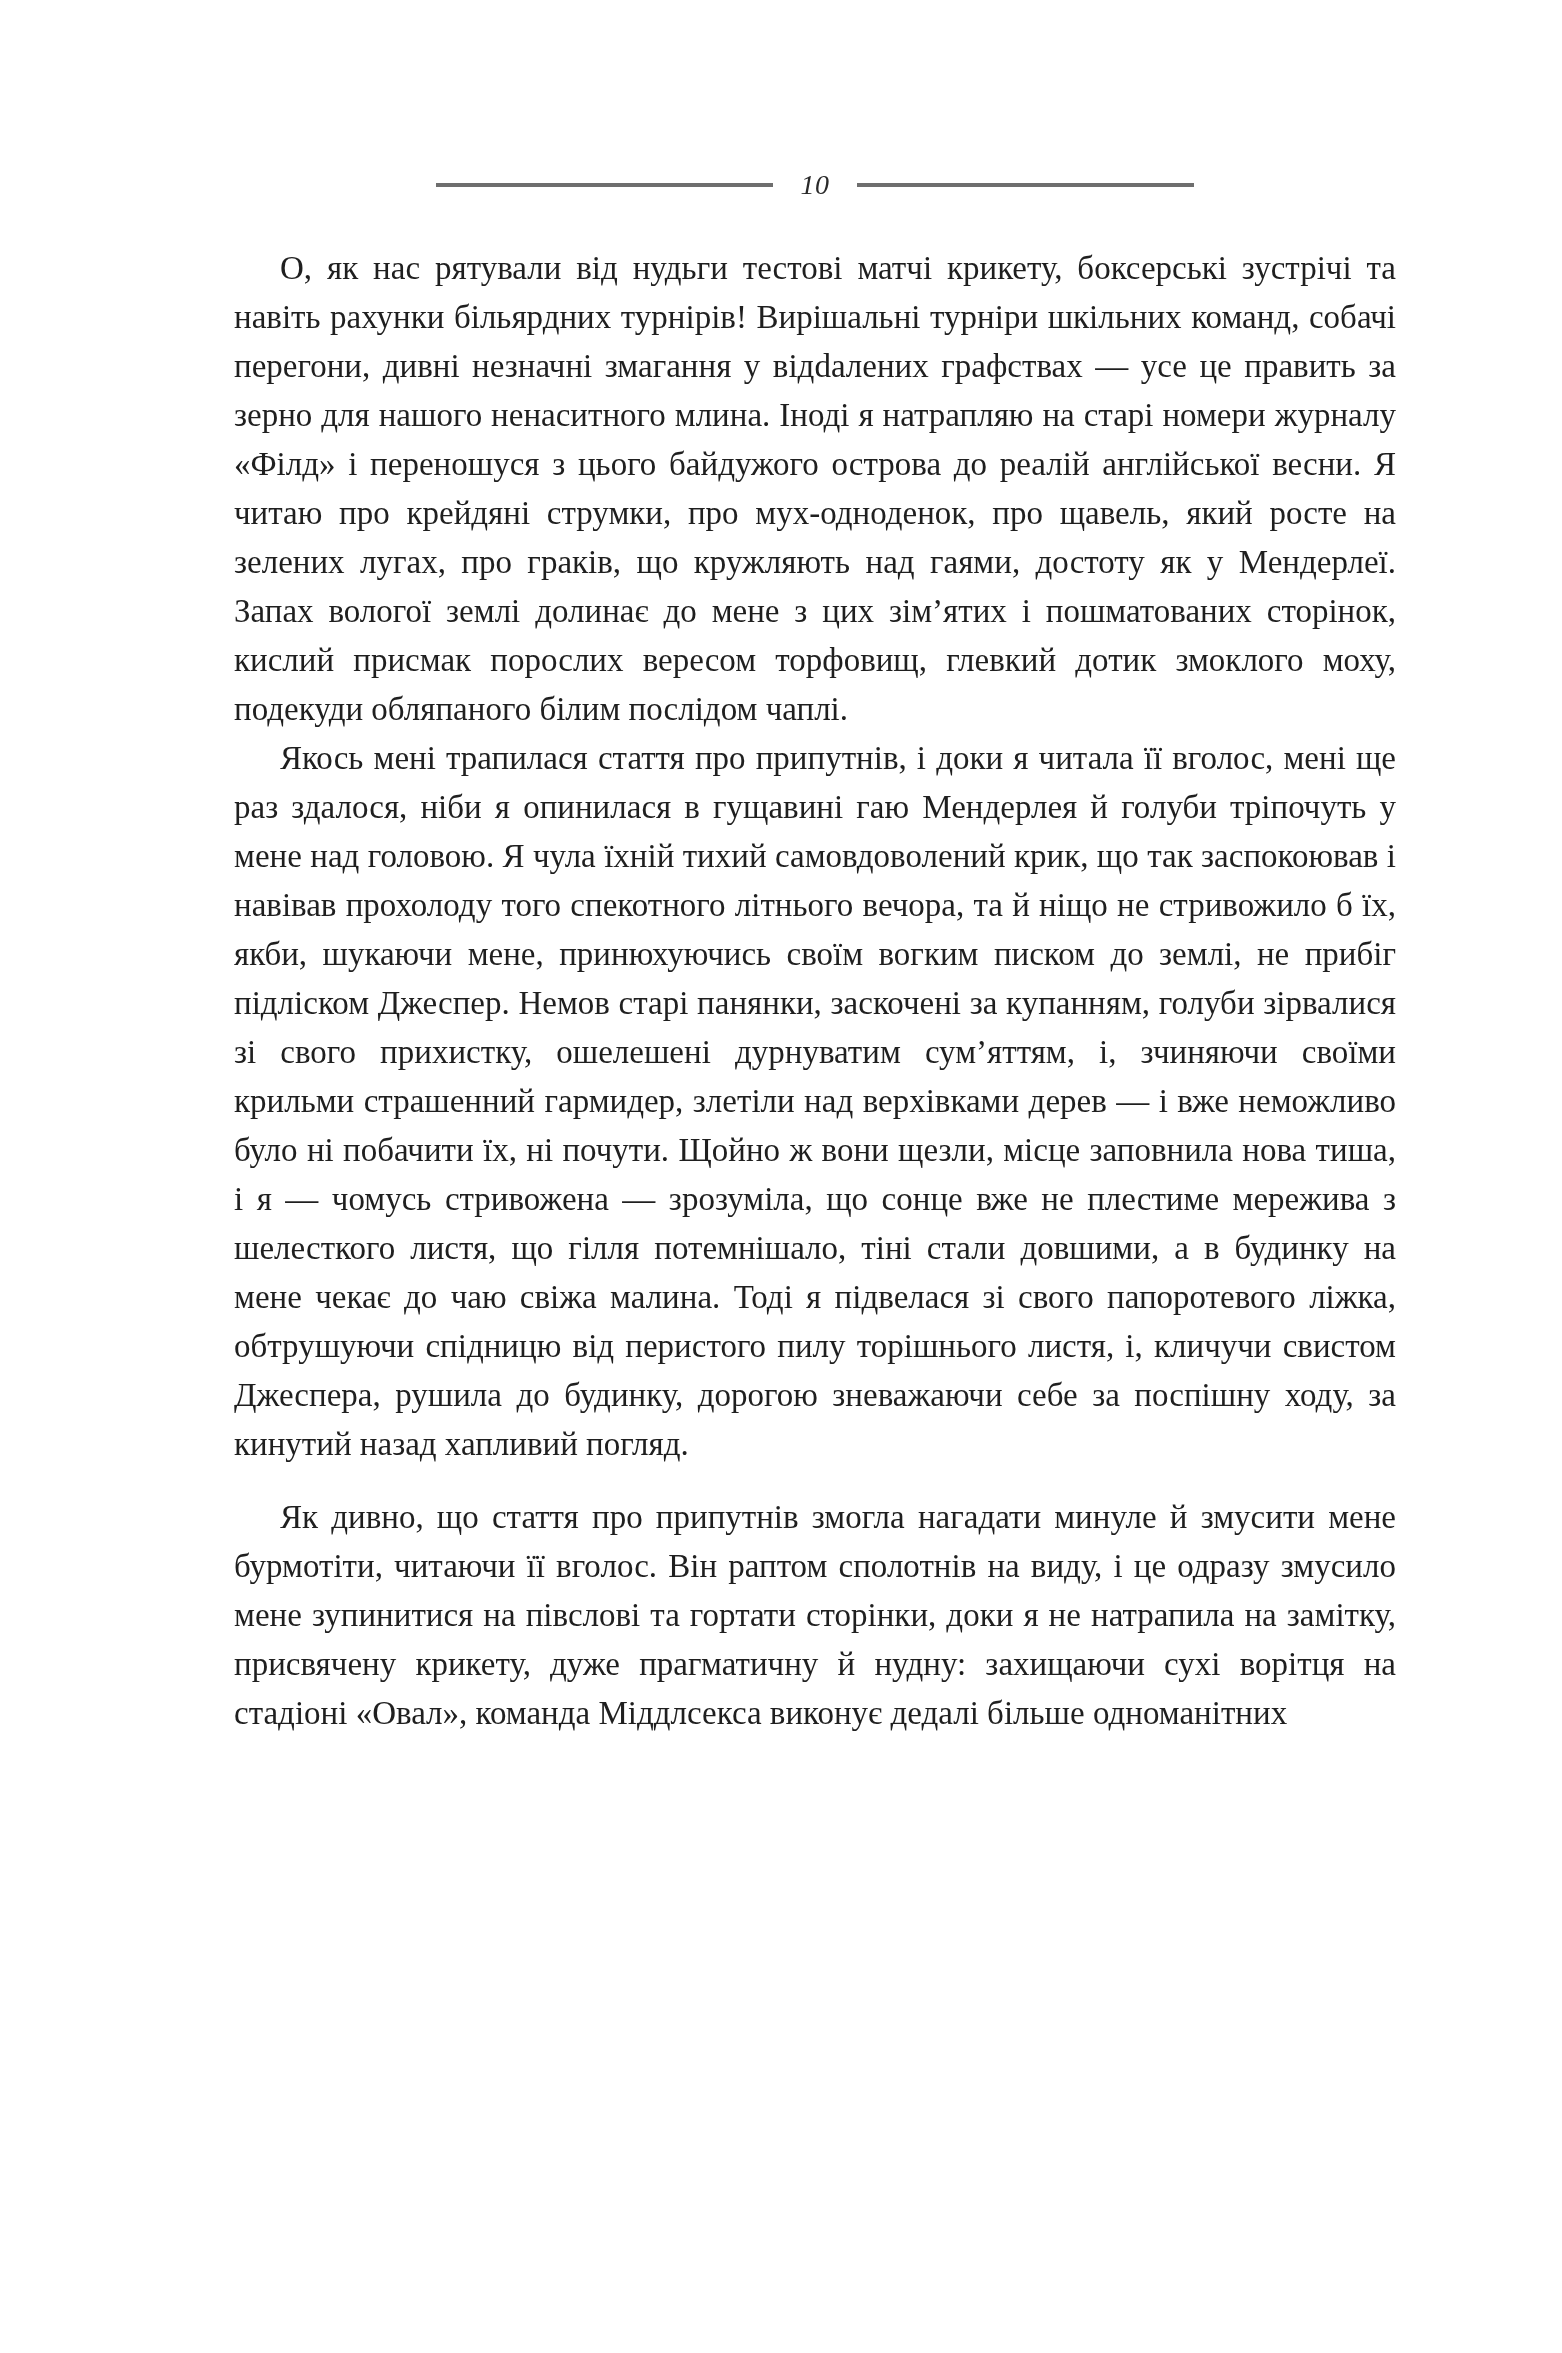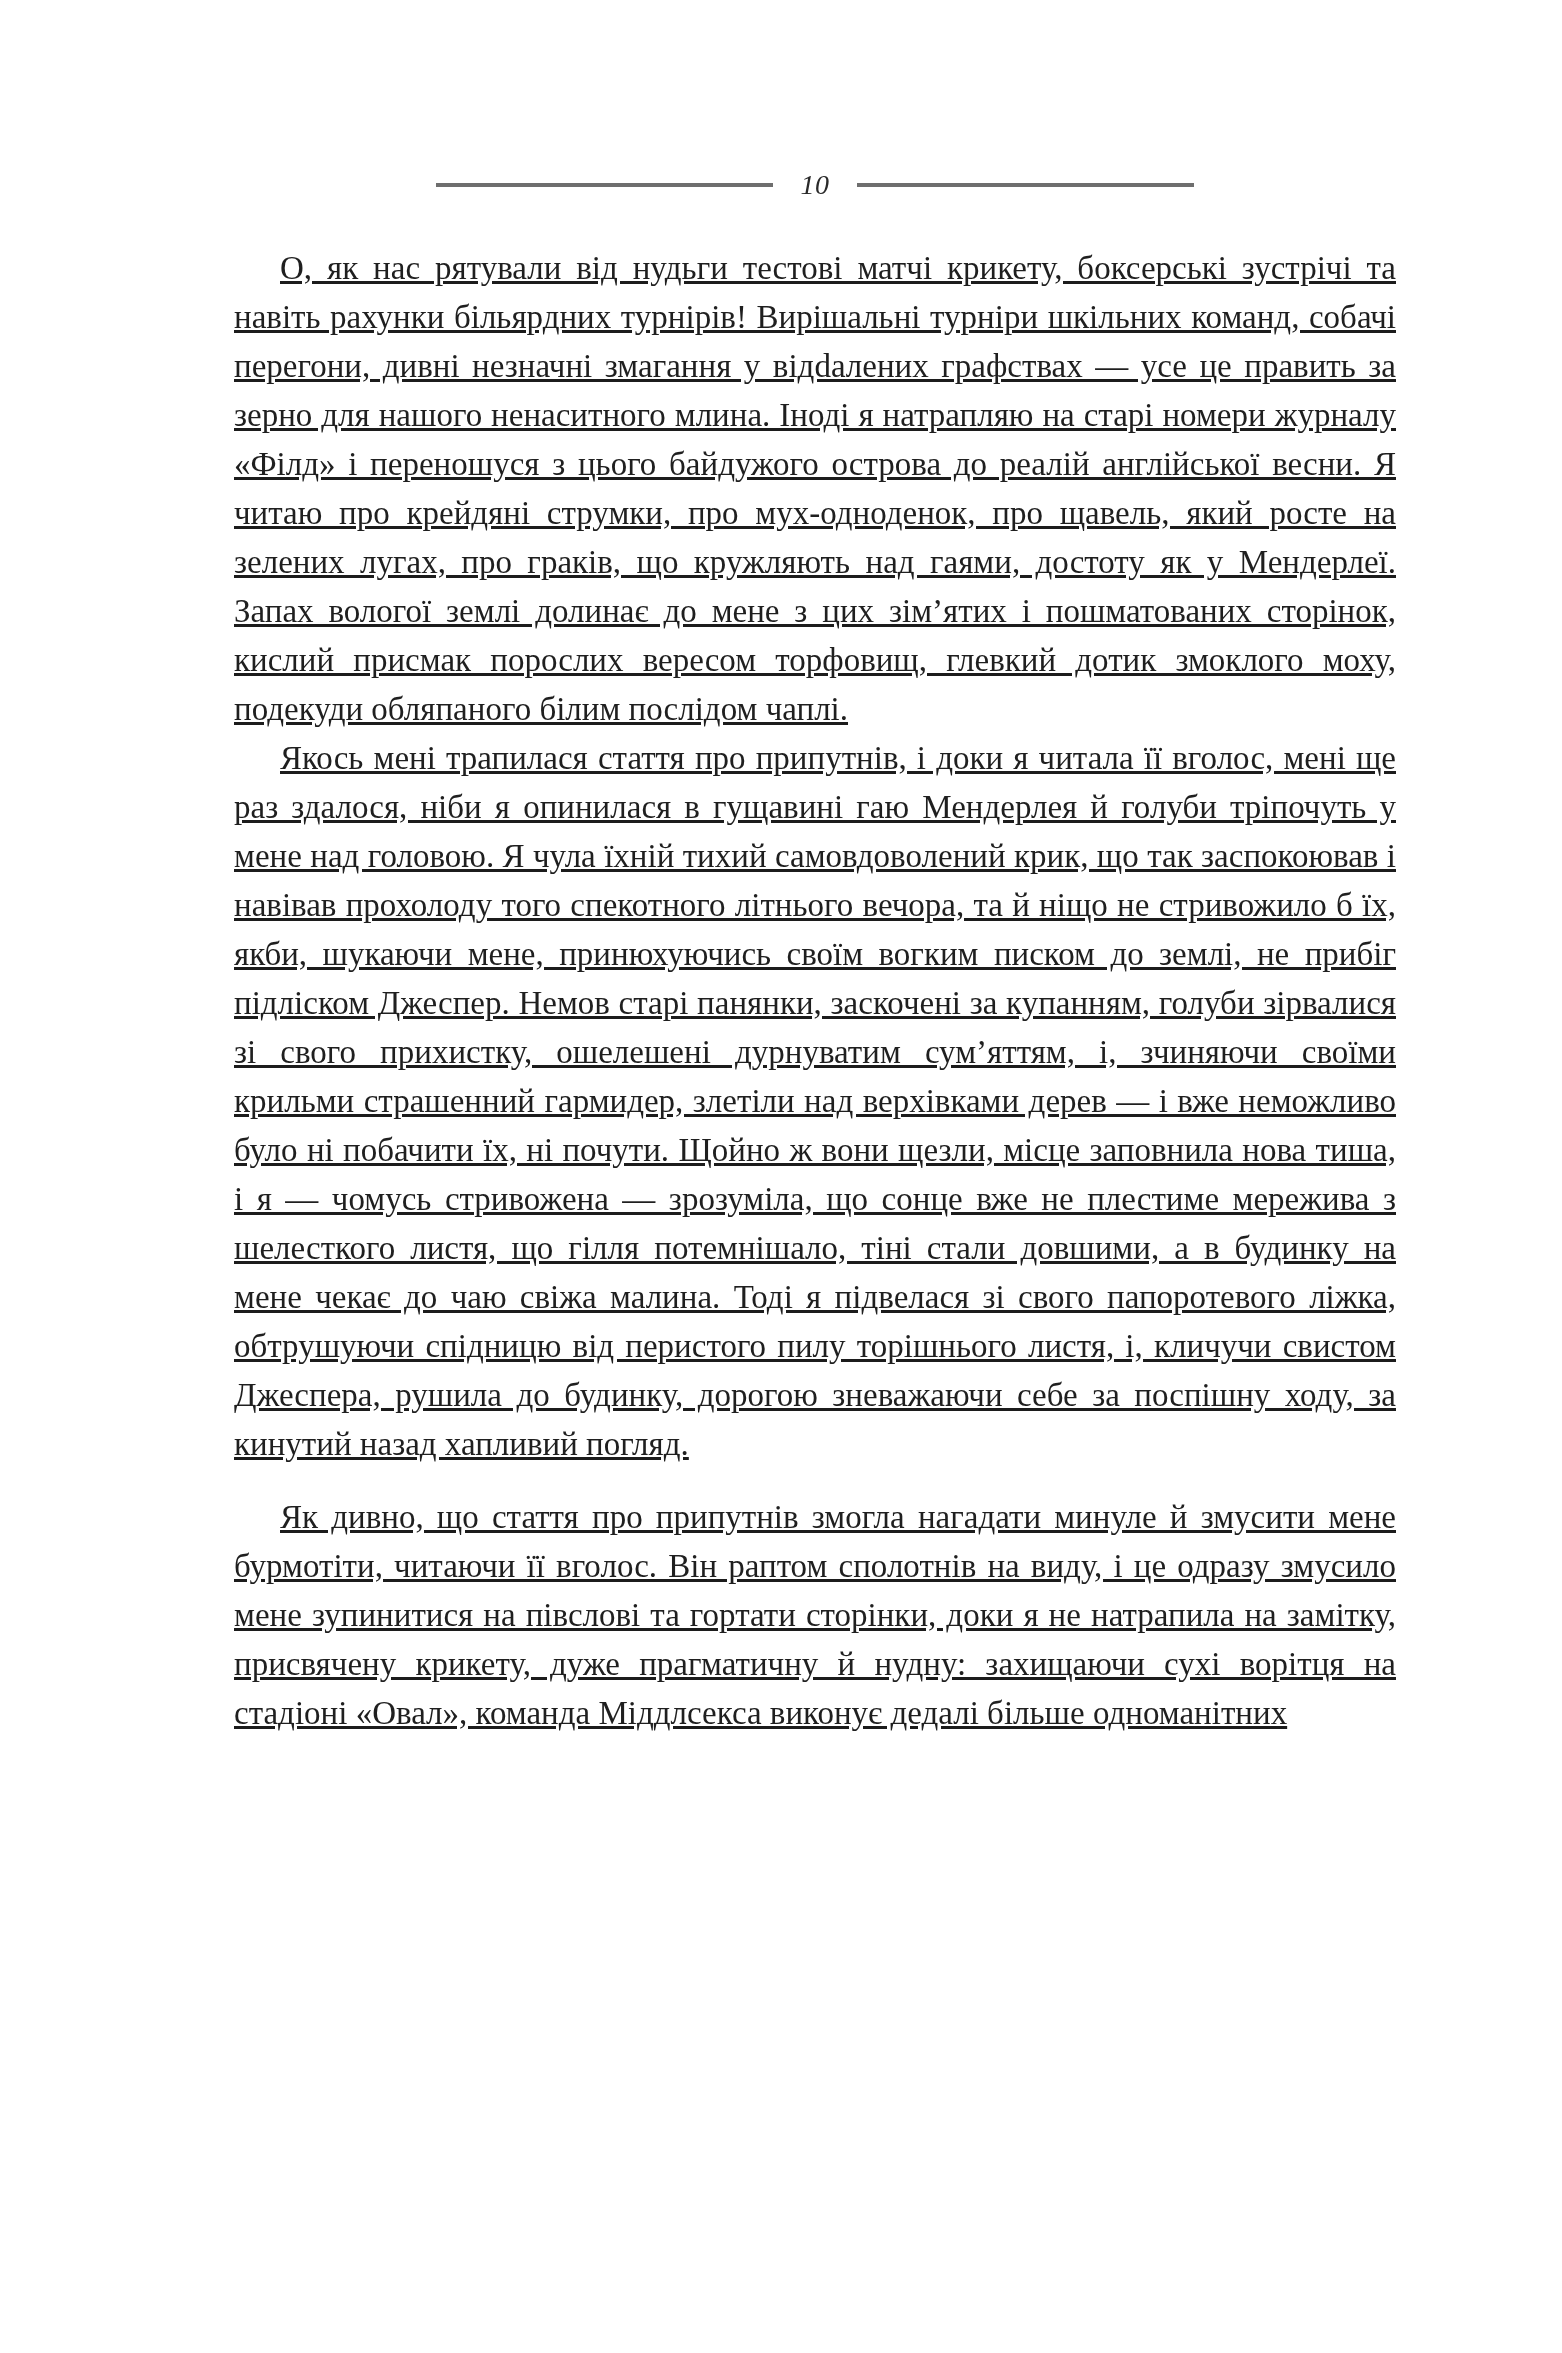--- a/index.html
+++ b/index.html
@@ -55,21 +55,20 @@
     letter-spacing: 0.4px;
     white-space: nowrap;
   }
 
   
   .textblock {
     position: absolute;
     left: 234px;
     top: 244px;
     width: 1162px;
-    text-decoration: underline;
   }
   .para {
     margin: 0;
     font-size: 33px;
     line-height: 49px;
     text-align: justify;
     text-justify: inter-word;
     text-indent: 46px;
     hyphens: manual;
     word-spacing: 0px;

